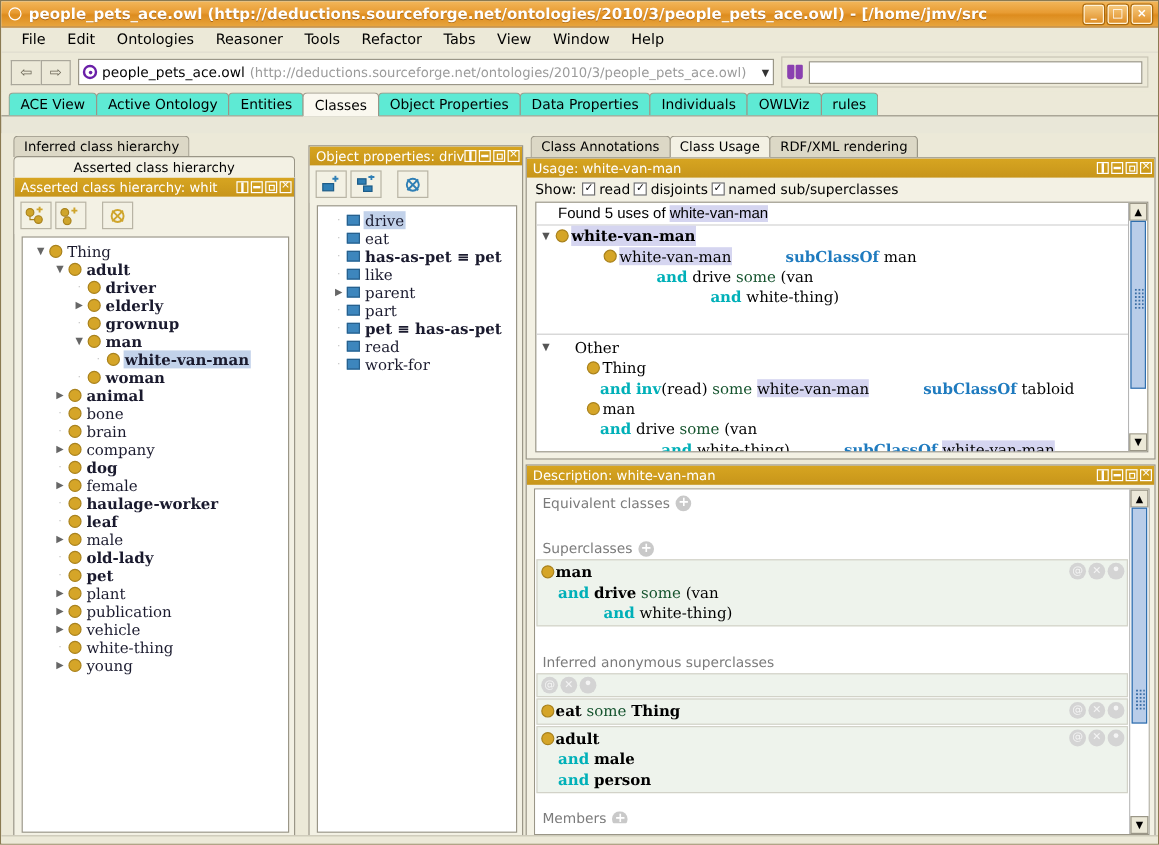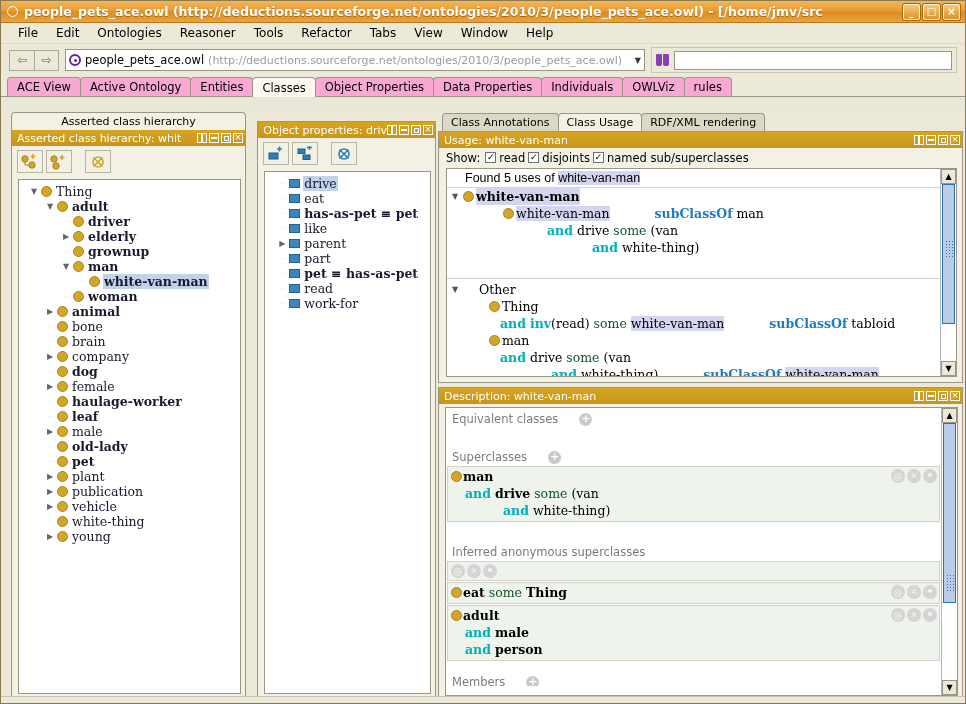--- a/index.html
+++ b/index.html
@@ -119,21 +119,21 @@
     display: flex; align-items: flex-end;
     padding-left: 6px;
     background: #ece9d8;
     border-bottom: 1px solid #9a9687;
   }
   .tab {
     height: 19px;
     padding: 0 9px;
     font-size: 11.5px;
     color: #000;
-    background: #f9a8d4;
+    background: #5eead4;
     border: 1px solid #9a9687;
     border-bottom: none;
     border-radius: 4px 4px 0 0;
     display: flex; align-items: center;
     margin-right: -1px;
     white-space: nowrap;
   }
   .tab.active {
     background: #faf8ef;
     height: 20px;
@@ -349,21 +349,21 @@
 
   
   .desc-body {
     flex: 1 1 auto; display: flex; min-height: 0;
     margin: 3px 4px 4px 6px;
     border: 1px solid #9a9687;
     background: #fff;
   }
   .desc-content { flex: 1 1 auto; overflow: hidden; background:#fff; }
   .sec-head {
-    display: flex; align-items: center; gap: 21px;
+    display: flex; align-items: center; gap: 5px;
     font-size: 11.5px; color: #7b7b7b;
     padding: 4px 6px 2px 6px;
   }
   .plus {
     width: 13px; height: 13px; border-radius: 50%;
     background: #c9c9c9; color: #fff;
     font-size: 11px; line-height: 12px; text-align: center; font-weight: bold;
     flex: 0 0 auto;
   }
   .sec-gap { height: 18px; }
@@ -460,20 +460,23 @@
     <div class="tab">Data Properties</div>
     <div class="tab">Individuals</div>
     <div class="tab">OWLViz</div>
     <div class="tab">rules</div>
   </div>
 
   <div class="body">
 
     <div class="col-left">
       <div class="subtabs">
+        <div class="subtab-row1">
+          <div class="subtab">Inferred class hierarchy</div>
+        </div>
         <div class="subtab-row2">
           <div class="subtab active">Asserted class hierarchy</div>
         </div>
       </div>
 
       <div class="panel" style="flex:1 1 auto;margin-left:8px;border-top:none;">
         <div class="panel-title">
           <span class="t">Asserted class hierarchy: whit</span>
           <span class="pt-btns">
             <span class="pt-btn split"></span>

